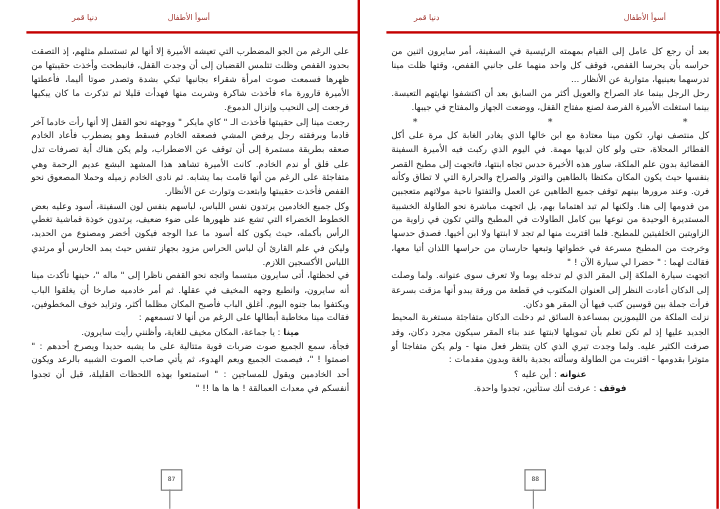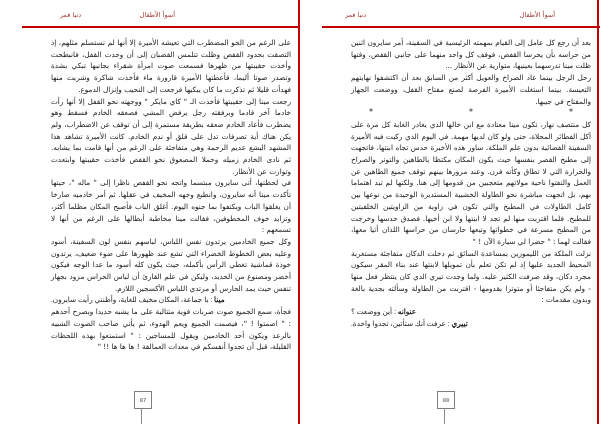--- a/index.html
+++ b/index.html
@@ -25,24 +25,24 @@
   }
   .page-edge-line{
     position:absolute;top:0;width:1.5px;height:424px;background:#c40000;
   }
   #edge-left{left:298px;}
   #edge-right{left:597px;}
 
   .page-body{
     position:absolute;top:37px;left:6px;right:9px;
     direction:rtl;text-align:justify;
-    font-size:7.3px;line-height:11.7px;color:#1c1c1c;margin-left:25px;
+    font-size:7.3px;line-height:11.7px;color:#1c1c1c;
   }
   .para{margin:0;}
-  .dialog{margin:0;text-align:left;font-family:Liberation Serif, serif;}
+  .dialog{margin:0;text-align:center;}
   .dialog .speaker{font-weight:bold;}
   .separator{
     display:flex;justify-content:space-between;
     padding:0 18px;margin:0;font-size:8px;line-height:11.7px;
     color:#1c1c1c;
   }
 
   .page-num-box{
     position:absolute;top:391px;width:16px;height:16px;
     border:1px solid #7d7d7d;background:#fff;
@@ -62,45 +62,46 @@
 
 <section class="page" id="page-left">
   <header class="page-header">
     <span>أسوأ الأطفال</span>
     <span>دنيا قمر</span>
   </header>
   <div class="header-rule"></div>
   <div class="page-body">
     <p class="para">على الرغم من الجو المضطرب التي تعيشه الأميرة إلا أنها لم تستسلم مثلهم، إذ التصقت بحدود القفص وظلت تتلمس القضبان إلى أن وجدت القفل، فانبطحت وأخذت حقيبتها من ظهرها فسمعت صوت امرأة شقراء بجانبها تبكي بشدة وتصدر صوتا أليما، فأعطتها الأميرة قارورة ماء فأخذت شاكرة وشربت منها فهدأت قليلا ثم تذكرت ما كان يبكيها فرجعت إلى النحيب وإنزال الدموع.</p>
     <p class="para">رجعت مينا إلى حقيبتها فأخذت الـ " كاي مايكر " ووجهته نحو القفل إلا أنها رأت خادما آخر قادما وبرفقته رجل يرفض المشي فصعقه الخادم فسقط وهو يضطرب فأعاد الخادم صعقه بطريقة مستمرة إلى أن توقف عن الاضطراب، ولم يكن هناك أية تصرفات تدل على قلق أو ندم الخادم. كانت الأميرة تشاهد هذا المشهد البشع عديم الرحمة وهي متفاجئة على الرغم من أنها قامت بما يشابه. ثم نادى الخادم زميله وحملا المصعوق نحو القفص فأخذت حقيبتها وابتعدت وتوارت عن الأنظار.</p>
+    <p class="para">وكل جميع الخادمين يرتدون نفس اللباس، لباسهم بنفس لون السفينة، أسود وعليه بعض الخطوط الخضراء التي تشع عند ظهورها على ضوء ضعيف، يرتدون خوذة قماشية تغطي الرأس بأكمله، حيث يكون كله أسود ما عدا الوجه فيكون أخضر ومصنوع من الحديد، وليكن في علم القارئ أن لباس الحراس مزود بجهاز تنفس حيث يمد الحارس أو مرتدي اللباس الأكسجين اللازم.</p>
     <p class="para">في لحظتها، أتى سايرون مبتسما واتجه نحو القفص ناظرا إلى " ماله "، حينها تأكدت مينا أنه سايرون، وانطبع وجهه المخيف في عقلها. ثم أمر خادميه صارخا أن يغلقوا الباب ويكتفوا بما جنوه اليوم. أغلق الباب فأصبح المكان مظلما أكثر، وتزايد خوف المخطوفين، فقالت مينا مخاطبة أبطالها على الرغم من أنها لا تسمعهم :</p>
-    <p class="para">وكل جميع الخادمين يرتدون نفس اللباس، لباسهم بنفس لون السفينة، أسود وعليه بعض الخطوط الخضراء التي تشع عند ظهورها على ضوء ضعيف، يرتدون خوذة قماشية تغطي الرأس بأكمله، حيث يكون كله أسود ما عدا الوجه فيكون أخضر ومصنوع من الحديد، وليكن في علم القارئ أن لباس الحراس مزود بجهاز تنفس حيث يمد الحارس أو مرتدي اللباس الأكسجين اللازم.</p>
     <p class="dialog"><span class="speaker">مينا</span><span> : يا جماعة، المكان مخيف للغاية، وأظنني رأيت سايرون.</span></p>
     <p class="para">فجأة، سمع الجميع صوت ضربات قوية متتالية على ما يشبه حديدا ويصرخ أحدهم : " اصمتوا ! "، فيصمت الجميع ويعم الهدوء، ثم يأتي صاحب الصوت الشبيه بالرعد ويكون أحد الخادمين ويقول للمساجين : " استمتعوا بهذه اللحظات القليلة، قبل أن تجدوا أنفسكم في معدات العمالقة ! ها ها ها !! "</p>
   </div>
 </section>
 
 <section class="page" id="page-right">
   <header class="page-header">
     <span>أسوأ الأطفال</span>
     <span>دنيا قمر</span>
   </header>
   <div class="header-rule"></div>
   <div class="page-body">
     <p class="para">بعد أن رجع كل عامل إلى القيام بمهمته الرئيسية في السفينة، أمر سايرون اثنين من حراسه بأن يحرسا القفص، فوقف كل واحد منهما على جانبي القفص، وقتها ظلت مينا تدرسهما بعينيها، متوارية عن الأنظار ...</p>
     <p class="para">رحل الرجل بينما عاد الصراخ والعويل أكثر من السابق بعد أن اكتشفوا نهايتهم التعيسة. بينما استغلت الأميرة الفرصة لصنع مفتاح القفل، ووضعت الجهاز والمفتاح في جيبها.</p>
     <p class="separator">
       <span>*</span>
       <span>*</span>
       <span>*</span>
     </p>
     <p class="para">كل منتصف نهار، تكون مينا معتادة مع ابن خالها الذي يغادر الغابة كل مرة على أكل الفطائر المحلاة، حتى ولو كان لديها مهمة. في اليوم الذي ركبت فيه الأميرة السفينة الفضائية بدون علم الملكة، ساور هذه الأخيرة حدس تجاه ابنتها، فاتجهت إلى مطبخ القصر بنفسها حيث يكون المكان مكتظا بالطاهين والتوتر والصراخ والحرارة التي لا تطاق وكأنه فرن. وعند مرورها بينهم توقف جميع الطاهين عن العمل والتفتوا ناحية مولاتهم متعجبين من قدومها إلى هنا. ولكنها لم تبد اهتماما بهم، بل اتجهت مباشرة نحو الطاولة الخشبية المستديرة الوحيدة من نوعها بين كامل الطاولات في المطبخ والتي تكون في زاوية من الزاويتين الخلفيتين للمطبخ. فلما اقتربت منها لم تجد لا ابنتها ولا ابن أخيها. فصدق حدسها وخرجت من المطبخ مسرعة في خطواتها وتبعها حارسان من حراسها اللذان أتيا معها، فقالت لهما : " حضرا لي سيارة الآن ! "</p>
+    <p class="para">اتجهت سيارة الملكة إلى المقر الذي لم تدخله يوما ولا تعرف سوى عنوانه. ولما وصلت إلى الدكان أعادت النظر إلى العنوان المكتوب في قطعة من ورقة يبدو أنها مزقت بسرعة فرأت جملة بين قوسين كتب فيها أن المقر هو دكان.</p>
     <p class="para">نزلت الملكة من الليموزين بمساعدة السائق ثم دخلت الدكان متفاجئة مستغربة المحيط الجديد عليها إذ لم تكن تعلم بأن تمويلها لابنتها عند بناء المقر سيكون مجرد دكان، وقد صرفت الكثير عليه. ولما وجدت تيري الذي كان ينتظر فعل منها - ولم يكن متفاجئا أو متوترا بقدومها - اقتربت من الطاولة وسألته بجدية بالغة وبدون مقدمات :</p>
-    <p class="dialog"><span class="speaker">عنوانه</span><span> : أين ووضعت ؟</span></p>
-    <p class="dialog"><span class="speaker">تييري</span><span> : عرفت أنك ستأتين، تجدوا واحدة.</span></p>
+    <p class="dialog"><span class="speaker">عنوانه</span><span> : أين عليه ؟</span></p>
+    <p class="dialog"><span class="speaker">فوقف</span><span> : عرفت أنك ستأتين، تجدوا واحدة.</span></p>
   </div>
 </section>
 
 <div class="page-edge-line" id="edge-left"></div>
 <div class="page-edge-line" id="edge-right"></div>
 
 <div class="page-num-box" id="pagenum-left">
   <span>87</span>
 </div>
 <div class="page-num-line" id="pagenum-line-left"></div>

